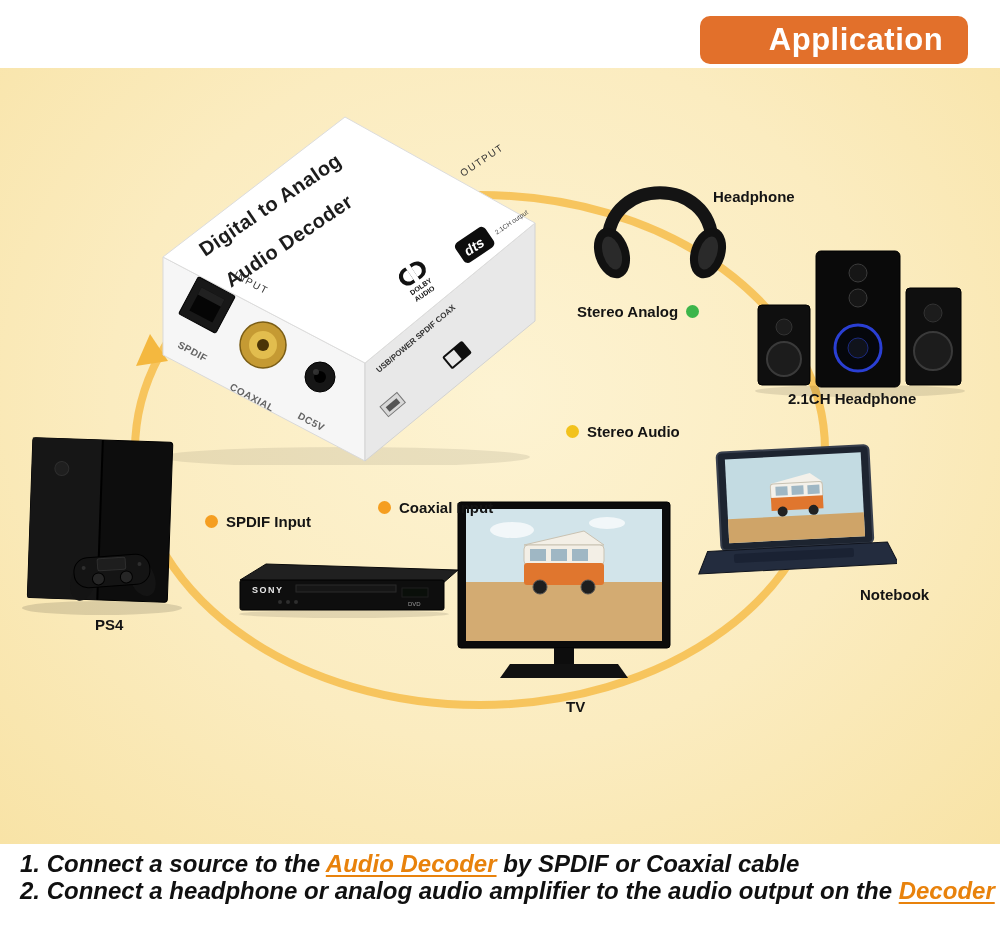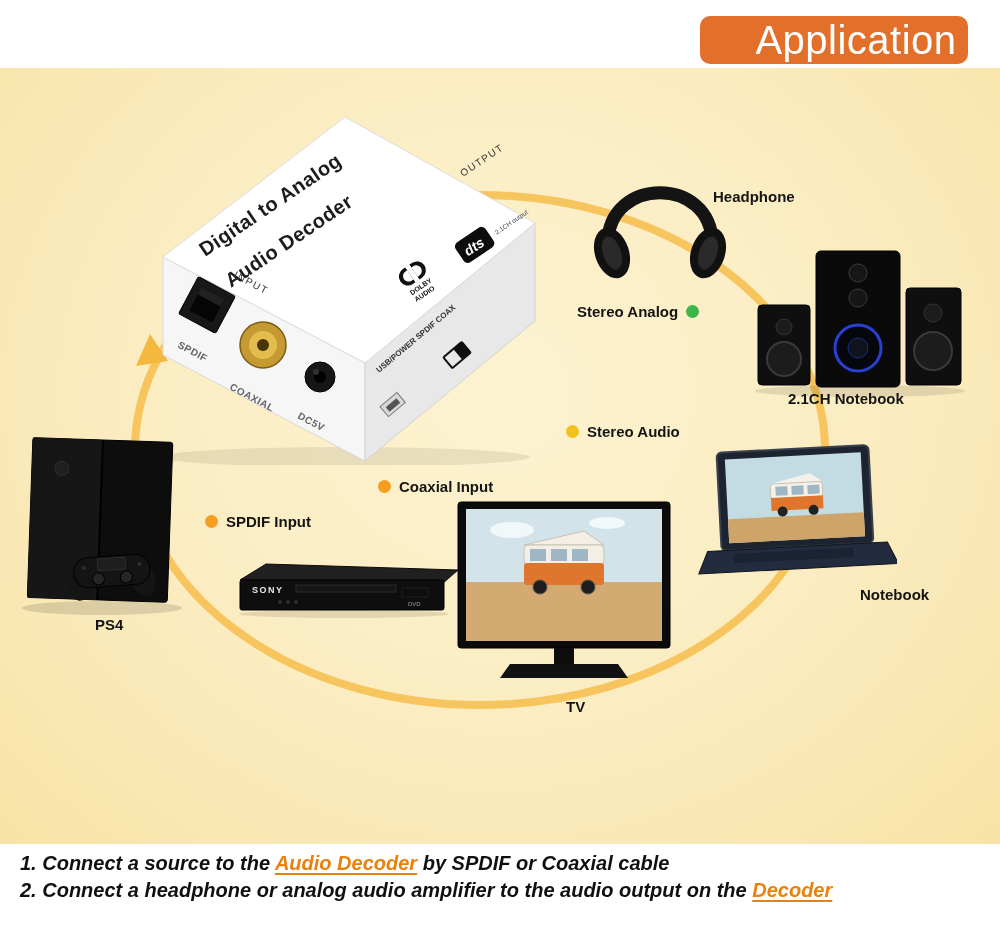--- a/index.html
+++ b/index.html
@@ -1,35 +1,35 @@
 <!DOCTYPE html>
 <html><head>
 <meta charset="utf-8">
 <style>
   html,body{margin:0;padding:0;}
   body{width:1000px;height:932px;position:relative;background:#ffffff;
        font-family:"Liberation Sans",sans-serif;overflow:hidden;}
   .banner{position:absolute;left:700px;top:16px;width:268px;height:48px;background:#e2702b;
           border-radius:10px;display:flex;align-items:center;justify-content:center;}
-  .banner span{color:#ffffff;font-size:40px;font-weight:400;letter-spacing:.5px;margin-left:44px;}
+  .banner span{color:#ffffff;font-size:31px;font-weight:700;letter-spacing:.5px;margin-left:44px;}
   .scene{position:absolute;left:0;top:68px;width:1000px;height:776px;
          background:radial-gradient(ellipse at 50% 42%, #fdf3d2 0%, #fbecc0 55%, #f8e3a6 100%);}
   .dev{position:absolute;}
   svg text{font-family:"Liberation Sans",sans-serif;}
   .t-title{font-size:20px;font-weight:700;fill:#1c1c1c;letter-spacing:.5px;}
   .t-small{font-size:10px;fill:#333;letter-spacing:1.5px;}
   .t-port{font-size:10px;fill:#636363;letter-spacing:.5px;font-weight:700;}
   .callout{position:absolute;display:flex;align-items:center;gap:8px;font-weight:700;
            font-size:15px;color:#141414;white-space:nowrap;}
   .dot{width:13px;height:13px;border-radius:50%;flex:0 0 auto;}
   .dot-green{background:#3cb54a;}
   .dot-gold{background:#f2c21c;}
   .dot-orange{background:#f59e20;}
   .instructions{position:absolute;left:20px;top:850px;width:970px;font-style:italic;
-                font-weight:700;font-size:20px;color:#101010;line-height:27px;}
+                font-weight:700;font-size:24px;color:#101010;line-height:27px;}
   .instr{white-space:nowrap;}
   .hl{color:#e8820c;text-decoration:underline;text-decoration-color:#e8820c;
       text-underline-offset:3px;}
 </style>
 </head>
 <body>
 
 <div class="banner">
   <span>Application</span>
 </div>
@@ -199,27 +199,27 @@
   </svg>
 
   <div class="callout" style="left:713px;top:120px">
     <span>Headphone</span>
   </div>
   <div class="callout" style="left:577px;top:235px">
     <span>Stereo Analog</span>
     <span class="dot dot-green"></span>
   </div>
   <div class="callout" style="left:788px;top:322px">
-    <span>2.1CH Notebook</span>
+    <span>2.1CH Headphone</span>
   </div>
   <div class="callout" style="left:566px;top:355px">
     <span class="dot dot-gold"></span>
     <span>Stereo Audio</span>
   </div>
-  <div class="callout" style="left:378px;top:410px">
+  <div class="callout" style="left:378px;top:431px">
     <span class="dot dot-orange"></span>
     <span>Coaxial Input</span>
   </div>
   <div class="callout" style="left:205px;top:445px">
     <span class="dot dot-orange"></span>
     <span>SPDIF Input</span>
   </div>
   <div class="callout" style="left:95px;top:548px">
     <span>PS4</span>
   </div>

